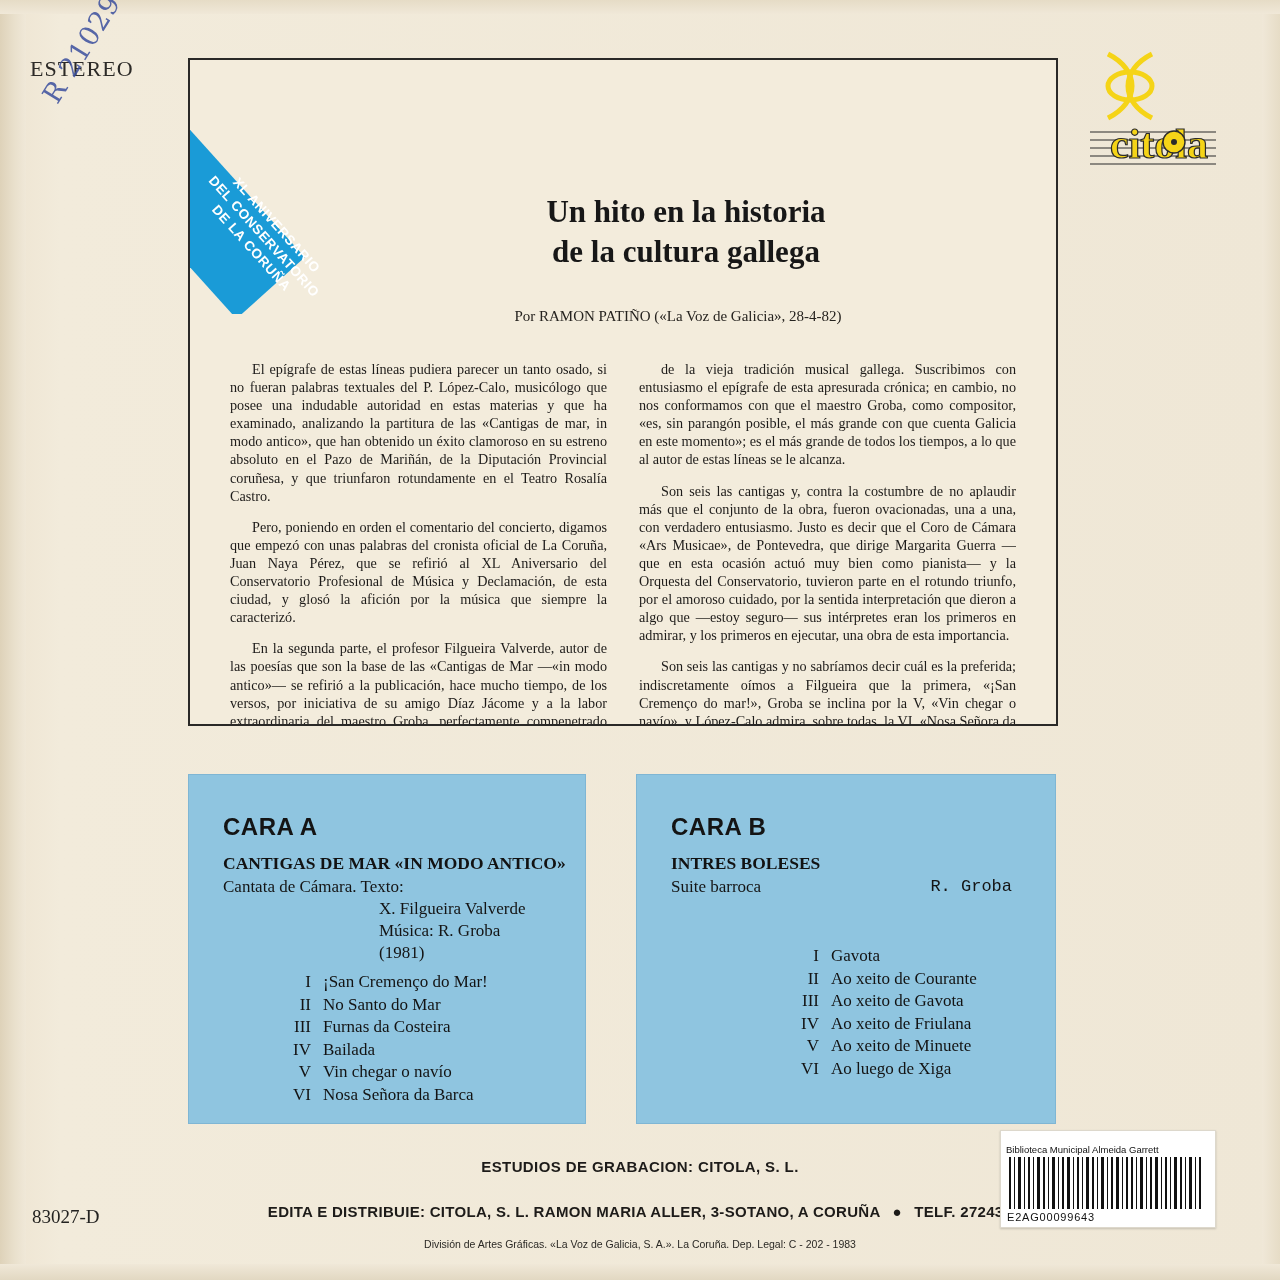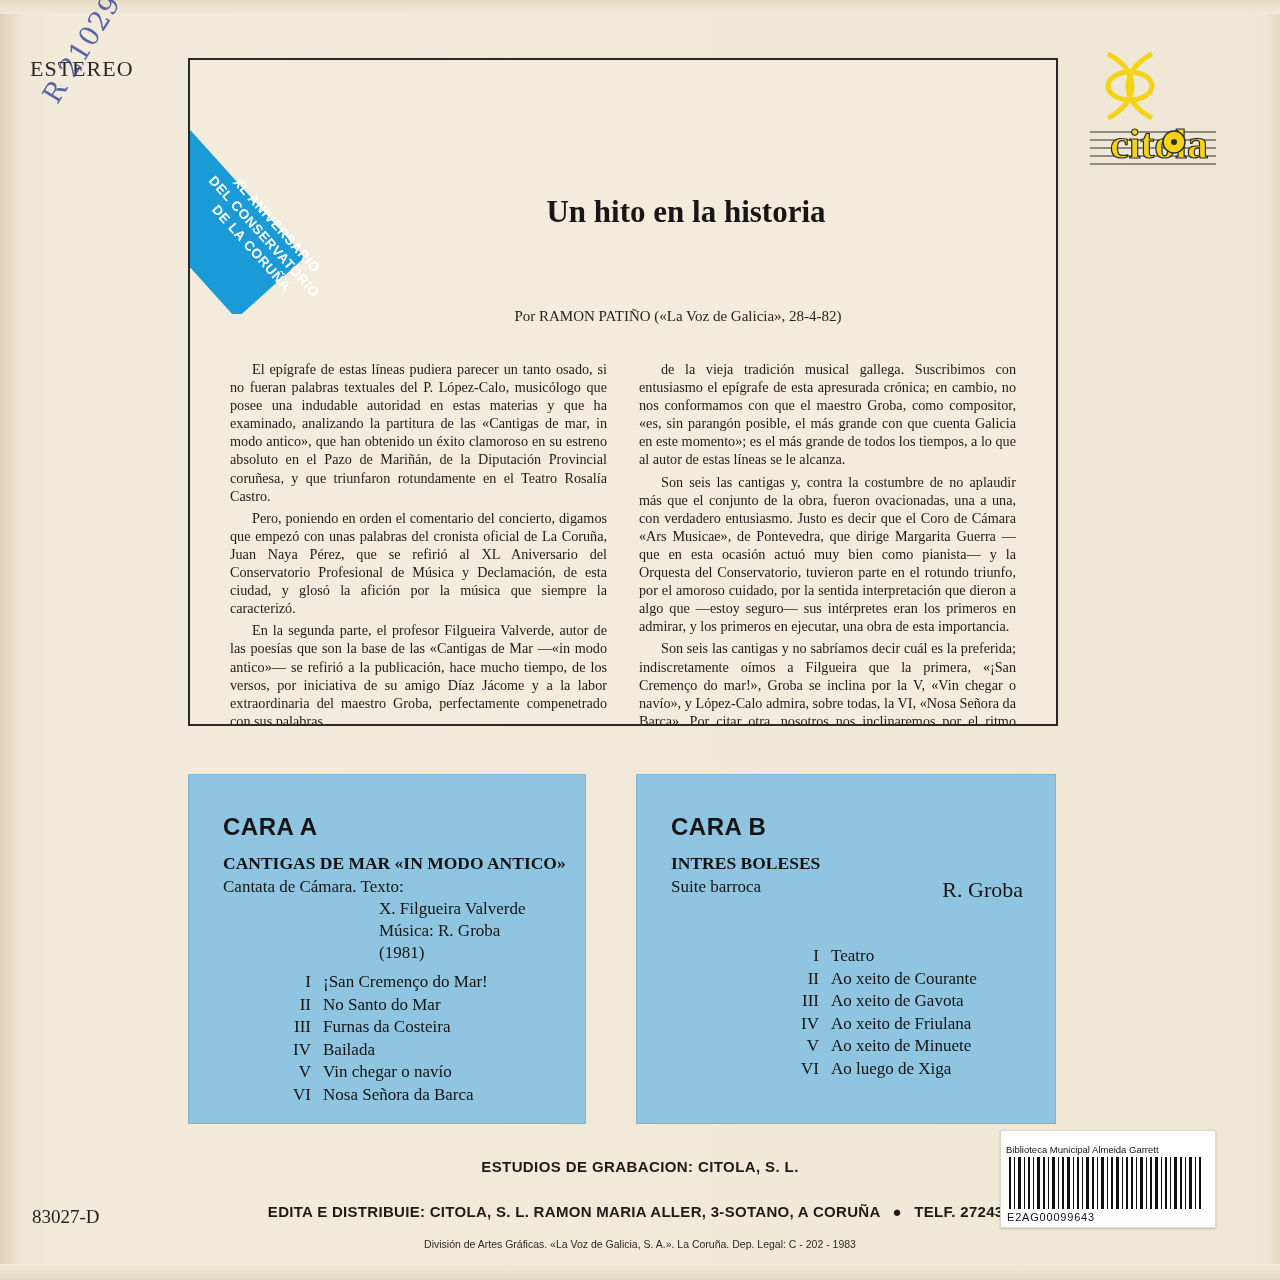--- a/index.html
+++ b/index.html
@@ -175,21 +175,21 @@
     font-size: 14.2px;
     line-height: 18.1px;
     text-align: justify;
     color: #1d1b19;
     font-family: "Liberation Serif", serif;
   }
   .col p {
     margin: 0 0 0 0;
     text-indent: 22px;
   }
-  .col p + p { margin-top: 4px; }
+  .col p + p { margin-top: 13px; }
 
   
   .track-box {
     position: absolute;
     background: #8fc5e0;
     border: 1px solid #7fb6d4;
   }
   .track-box.a {
     left: 188px;
     top: 774px;
@@ -248,25 +248,25 @@
   .work-year {
     position: absolute;
     left: 190px;
     top: 168px;
     font-size: 17px;
     color: #141414;
     font-family: "Liberation Serif", serif;
   }
   .composer-right {
     position: absolute;
-    right: 32px;
+    right: 43px;
     top: 102px;
-    font-size: 22px;
+    font-size: 17px;
     color: #141414;
-    font-family: Liberation Serif, serif;
+    font-family: Liberation Mono, monospace;
   }
   .track-list {
     position: absolute;
     list-style: none;
     margin: 0;
     padding: 0;
     font-size: 17px;
     color: #131313;
     font-family: "Liberation Serif", serif;
     line-height: 22.5px;
@@ -393,20 +393,21 @@
     <div class="wedge"></div>
     <div class="banner-text">
       <div>XL ANIVERSARIO</div>
       <div>DEL CONSERVATORIO</div>
       <div>DE LA CORUÑA</div>
     </div>
   </div>
 
   <div class="article-title">
     <div>Un hito en la historia</div>
+    <div>de la cultura gallega</div>
   </div>
   <div class="article-byline">Por RAMON PATIÑO («La Voz de Galicia», 28-4-82)</div>
 
   <div class="columns">
     <div class="col">
       <p>El epígrafe de estas líneas pudiera parecer un tanto osado, si no fueran palabras textuales del P. López-Calo, musicólogo que posee una indudable autoridad en estas materias y que ha examinado, analizando la partitura de  las «Cantigas de mar, in modo antico», que han obtenido un éxito clamoroso en su estreno absoluto en el Pazo de Mariñán, de la Diputación Provincial coruñesa, y que triunfaron rotundamente en el Teatro Rosalía Castro.</p>
       <p>Pero, poniendo en orden el comentario del concierto, digamos que empezó con unas palabras del cronista oficial de La Coruña, Juan Naya Pérez, que se refirió al XL Aniversario del Conservatorio Profesional de Música y Declamación, de esta ciudad, y glosó la afición por la música que siempre la caracterizó.</p>
       <p>En la segunda parte, el profesor Filgueira Valverde, autor de las poesías que son la base de las «Cantigas de Mar —«in modo antico»— se refirió a la publicación, hace mucho tiempo, de los versos, por iniciativa de su amigo Díaz Jácome y a la labor extraordinaria del maestro Groba, perfectamente compenetrado con sus palabras.</p>
       <p>Habló luego el P. López-Calo, autor del comentario a la obra inserto en el programa de mano, quien hizo notar que para aquellas Cantigas de Mar no bastaba una inspiración ni una técnica: hacía falta, además, un profundo conocimiento de la música medieval, de las canciones trovadorescas, de las cantigas de amigo,</p>
     </div>
@@ -454,21 +455,21 @@
 </div>
 
 <div class="track-box b">
   <div class="side-title">CARA B</div>
   <div class="work-title">INTRES BOLESES</div>
   <div class="work-sub">Suite barroca</div>
   <div class="composer-right">R. Groba</div>
   <ul class="track-list">
     <li>
         <span class="track-num">I</span>
-        <span>Teatro</span>
+        <span>Gavota</span>
       </li>
     <li>
         <span class="track-num">II</span>
         <span>Ao xeito de Courante</span>
       </li>
     <li>
         <span class="track-num">III</span>
         <span>Ao xeito de Gavota</span>
       </li>
     <li>

